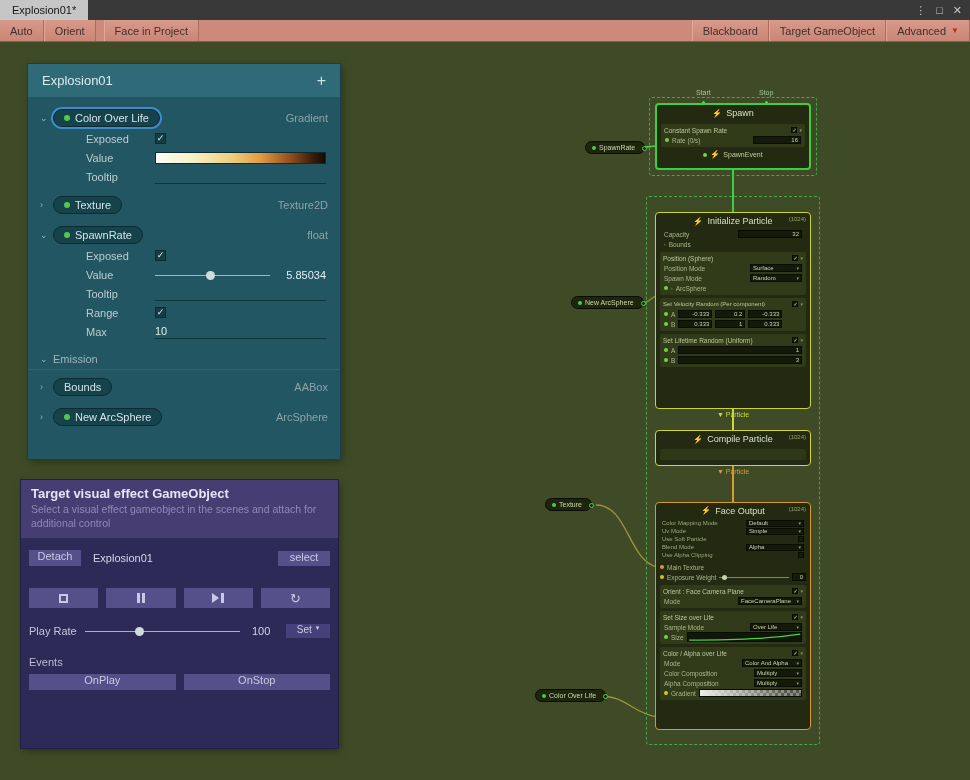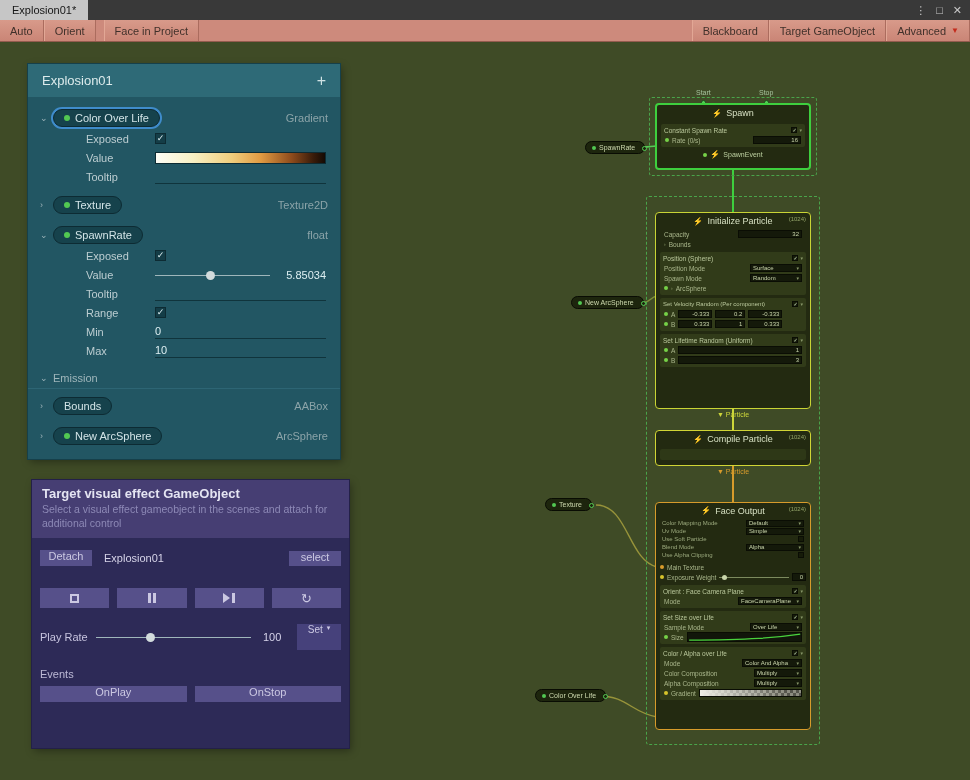--- a/index.html
+++ b/index.html
@@ -37,40 +37,40 @@
   .grad { flex: 1; height: 12px; border: 1px solid #0d2b33; background: linear-gradient(90deg, #fdfdf6 0%, #f8f0c4 22%, #f0cd7c 45%, #e09a42 62%, #8f4c1c 80%, #3a1c0a 93%, #140a04 100%); }
   .ufield { flex: 1; border-bottom: 1px solid #10343c; height: 15px; font-size: 11px; color: #dceef1; display: flex; align-items: flex-end; padding-bottom: 1px; }
   .slider { flex: 1; position: relative; height: 14px; }
   .slider .track { position: absolute; left: 0; right: 0; top: 7px; height: 1px; background: #9fb6bb; }
   .slider .handle { position: absolute; top: 3px; width: 9px; height: 9px; border-radius: 50%; background: #d2dbdc; }
   .val-num { width: 56px; text-align: right; color: #dceef1; font-size: 11px; flex: none; }
   .bb-cat2 { display: flex; align-items: center; height: 21px; padding: 0 12px; color: #9fb6bb; font-size: 11px; border-bottom: 1px solid #2d6574; margin-top: 8px; }
   .mt6 { margin-top: 6px; } .mt8 { margin-top: 8px; }
 
   
-  .target { position: absolute; left: 32px; top: 480px; width: 317px; height: 268px; background: #2d2a57; box-shadow: 0 0 0 1px #232048, 2px 3px 8px rgba(0,0,0,.35); }
+  .target { position: absolute; left: 21px; top: 480px; width: 317px; height: 268px; background: #2d2a57; box-shadow: 0 0 0 1px #232048, 2px 3px 8px rgba(0,0,0,.35); }
   .tg-header { background: #463e73; padding: 6px 10px 8px; }
   .tg-title { font-size: 13px; font-weight: bold; color: #e4e4f2; }
   .tg-sub { font-size: 10.5px; color: #8d89b6; line-height: 1.3; margin-top: 2px; }
   .tg-row1 { display: flex; align-items: center; margin: 12px 8px 0; }
   .btn { background: #56508a; color: #cbc8e2; font-size: 11px; display: flex; align-items: flex-start; justify-content: center; cursor: default; }
   .detach { width: 52px; height: 16px; }
   .objname { margin-left: 12px; font-size: 11px; color: #d6d4e8; }
   .select { margin-left: auto; width: 52px; height: 15px; }
   .tg-controls { display: flex; gap: 8px; margin: 22px 8px 0; }
   .ctrl { flex: 1; height: 20px; background: #56508a; display: flex; align-items: center; justify-content: center; gap: 2px; }
   .i-stop { width: 9px; height: 9px; border: 2px solid #cbc8e2; }
   .i-bar { width: 3px; height: 10px; background: #cbc8e2; }
   .i-tri { width: 0; height: 0; border-top: 5px solid transparent; border-bottom: 5px solid transparent; border-left: 7px solid #cbc8e2; }
   .i-restart { color: #cbc8e2; font-size: 13px; line-height: 13px; }
   .tg-rate { display: flex; align-items: center; margin: 16px 8px 0; font-size: 11px; color: #c6c3de; }
   .tg-rate .rl { width: 56px; flex: none; }
   .tg-rate .slider { height: 14px; }
   .tg-rate .num { width: 40px; text-align: left; padding-left: 12px; color: #d6d3ea; flex: none; }
-  .set-btn { width: 44px; height: 26px; background: #46417b; font-size: 10px; margin-left: 6px; gap: 4px; }
+  .set-btn { width: 44px; height: 14px; background: #46417b; font-size: 10px; margin-left: 6px; gap: 4px; }
   .tg-events { margin: 18px 8px 0; font-size: 11px; color: #bdbad6; }
   .tg-evbtns { display: flex; gap: 8px; margin: 6px 8px 0; }
   .evbtn { flex: 1; height: 16px; font-size: 11px; }
 
   
   .edges { position: absolute; top: 0; left: 0; pointer-events: none; }
   .dashed { position: absolute; border: 1px dashed #4aa44a; border-radius: 3px; }
   .node { position: absolute; background: #232a11; border-radius: 4px; }
   .node-header { display: flex; align-items: center; justify-content: center; gap: 4px; height: 16px; font-size: 9px; color: #d6e0c2; position: relative; }
   .hicon { font-size: 8px; color: #cfe0b0; }
@@ -510,26 +510,20 @@
       </div>
       <div class="bb-sub">
         <span class="lbl">Tooltip</span>
         <span class="ufield"></span>
       </div>
       <div class="bb-sub">
         <span class="lbl">Range</span>
         <span class="cb">✓</span>
       </div>
       <div class="bb-sub">
-        <span class="lbl">Min</span>
-        <span class="ufield">
-            <span>0</span>
-          </span>
-      </div>
-      <div class="bb-sub">
         <span class="lbl">Max</span>
         <span class="ufield">
             <span>10</span>
           </span>
       </div>
 
       <div class="bb-cat2">
         <span class="bb-chevron">⌄</span>
         <span>Emission</span>
       </div>

